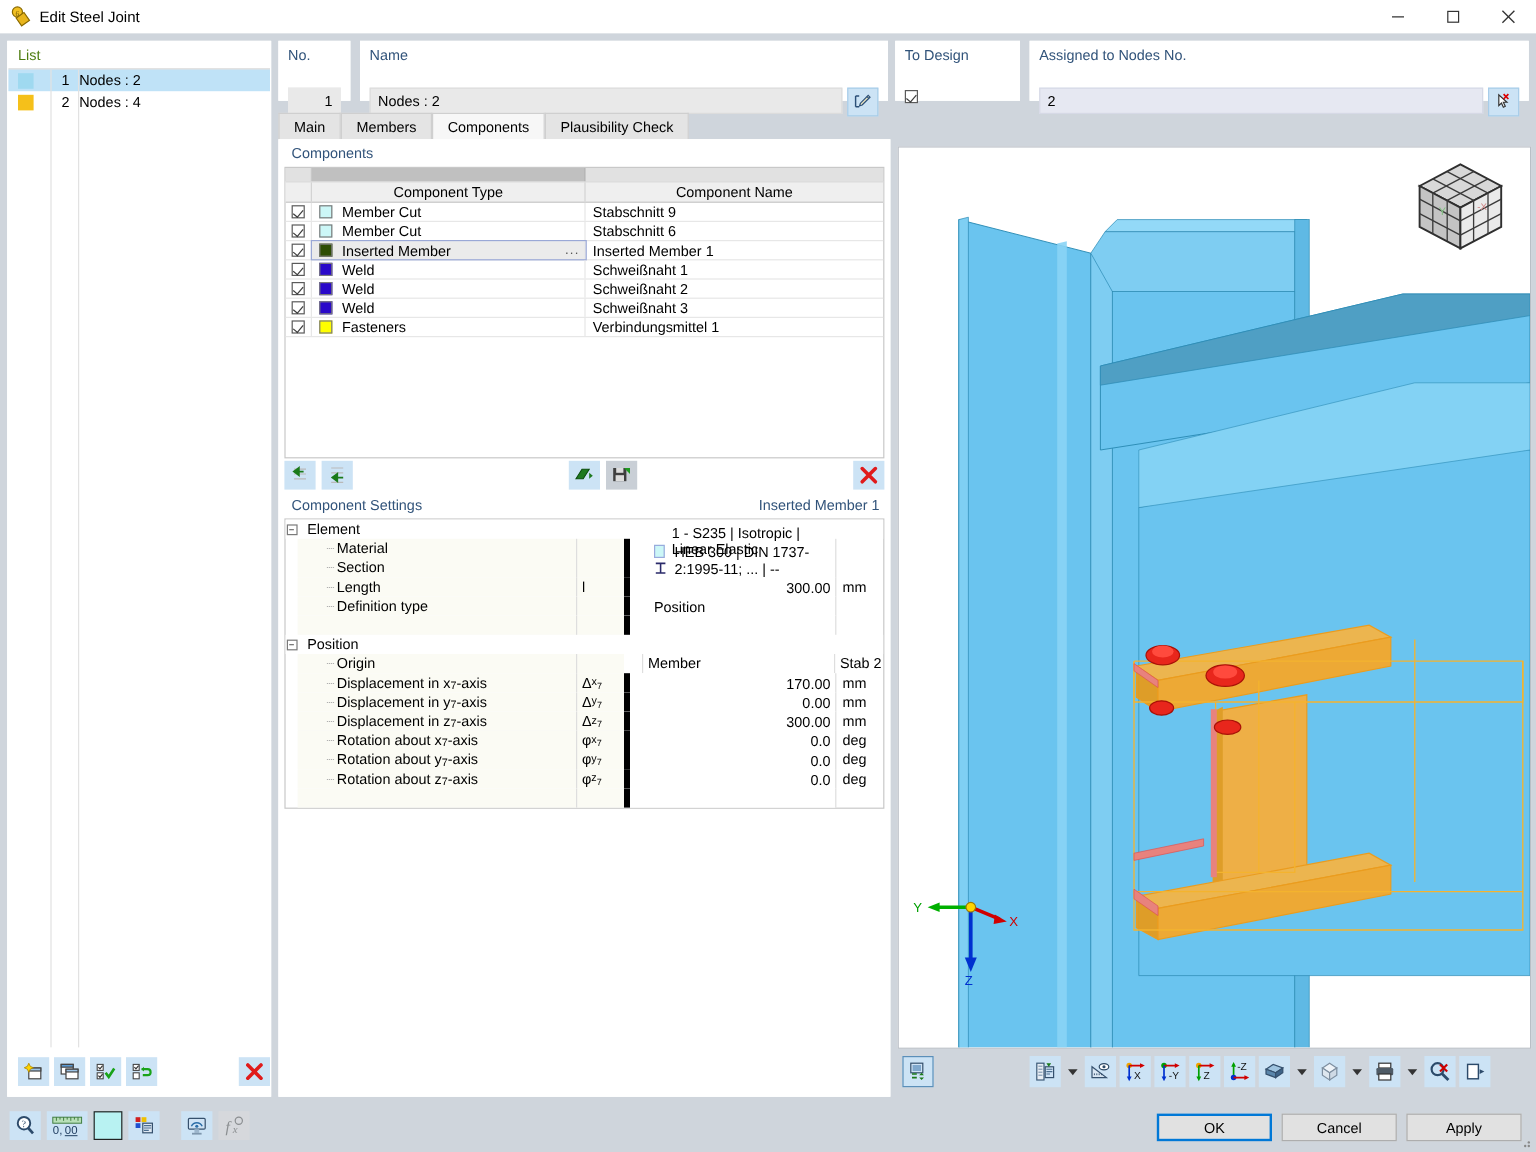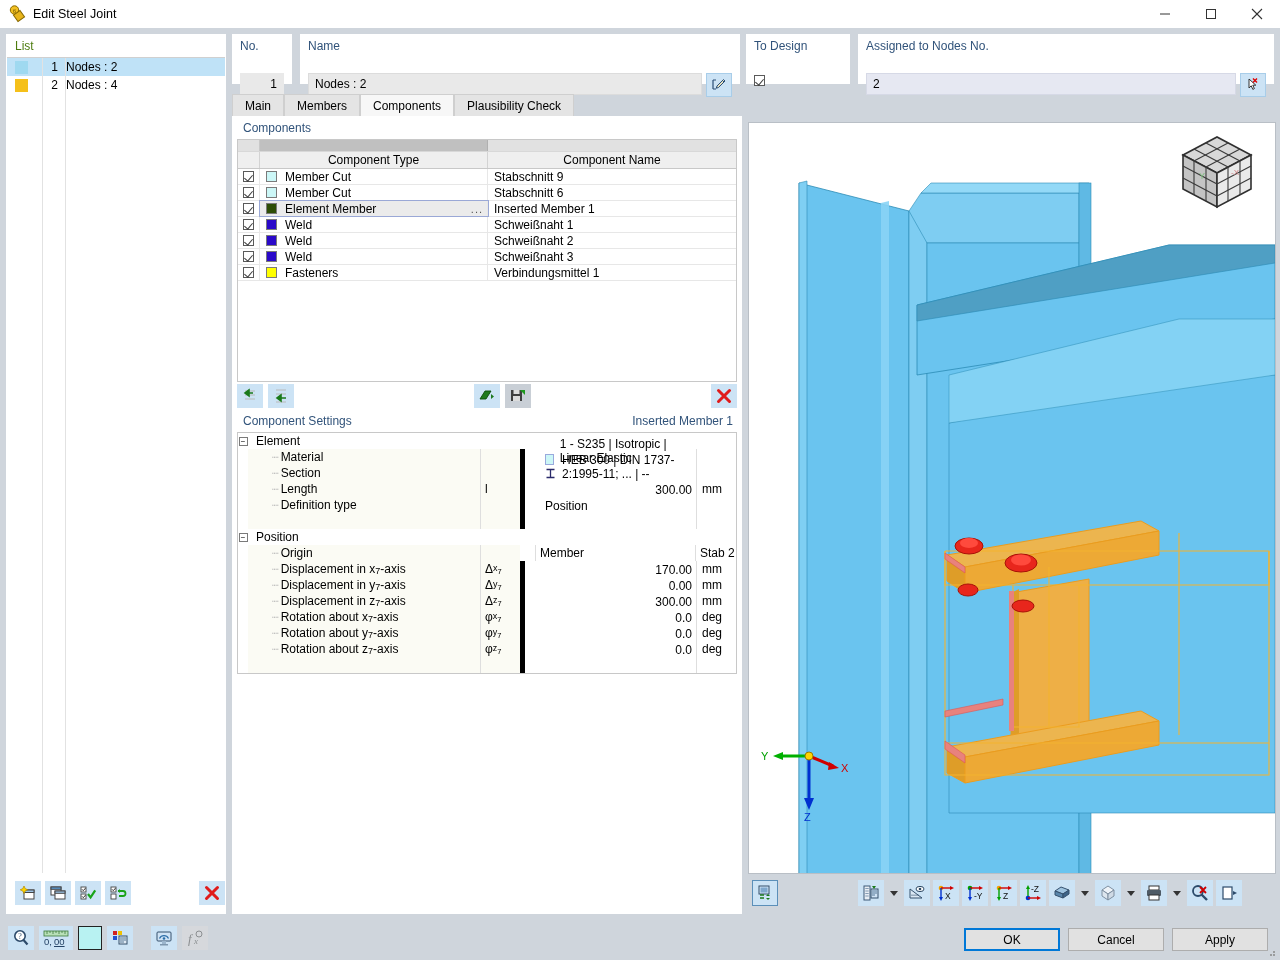--- a/index.html
+++ b/index.html
@@ -364,21 +364,21 @@
               <span class="tx">Member Cut</span>
             </div>
             <div class="c-name">Stabschnitt 6</div>
           </div>
           <div class="ct-row sel">
             <div class="c-chk">
               <span class="chk"></span>
             </div>
             <div class="c-type">
               <span class="sw" style="background: rgb(45, 77, 5);"></span>
-              <span class="tx">Element Member</span>
+              <span class="tx">Inserted Member</span>
               <span class="dots">...</span>
             </div>
             <div class="c-name">Inserted Member 1</div>
           </div>
           <div class="ct-row">
             <div class="c-chk">
               <span class="chk"></span>
             </div>
             <div class="c-type">
               <span class="sw" style="background: rgb(42, 9, 201);"></span>

